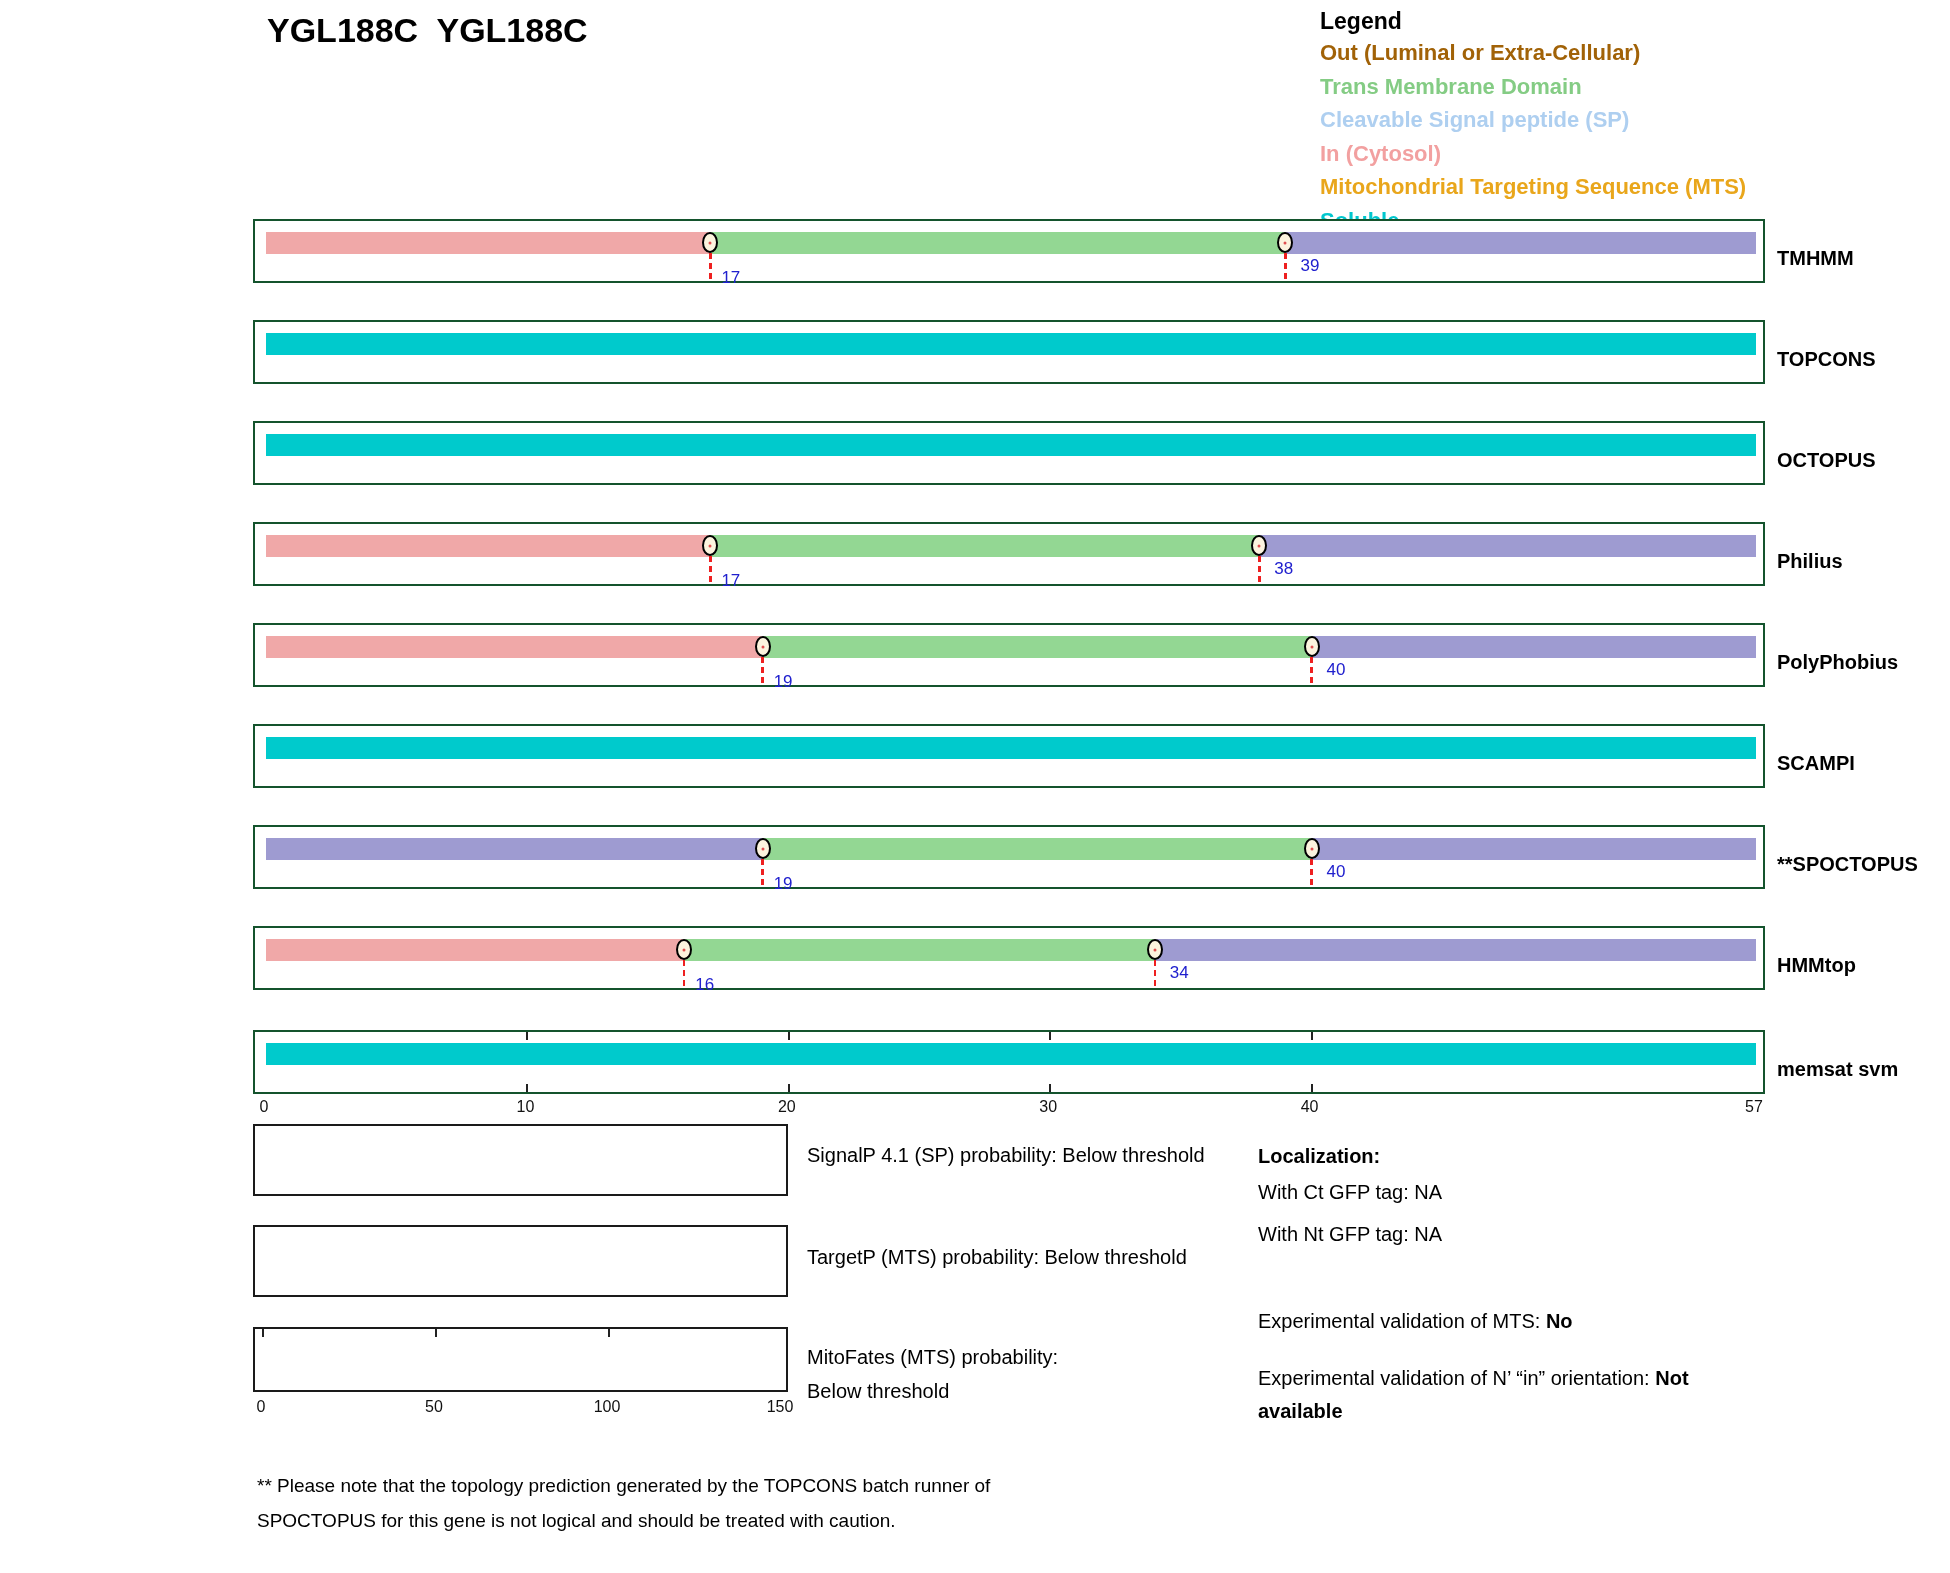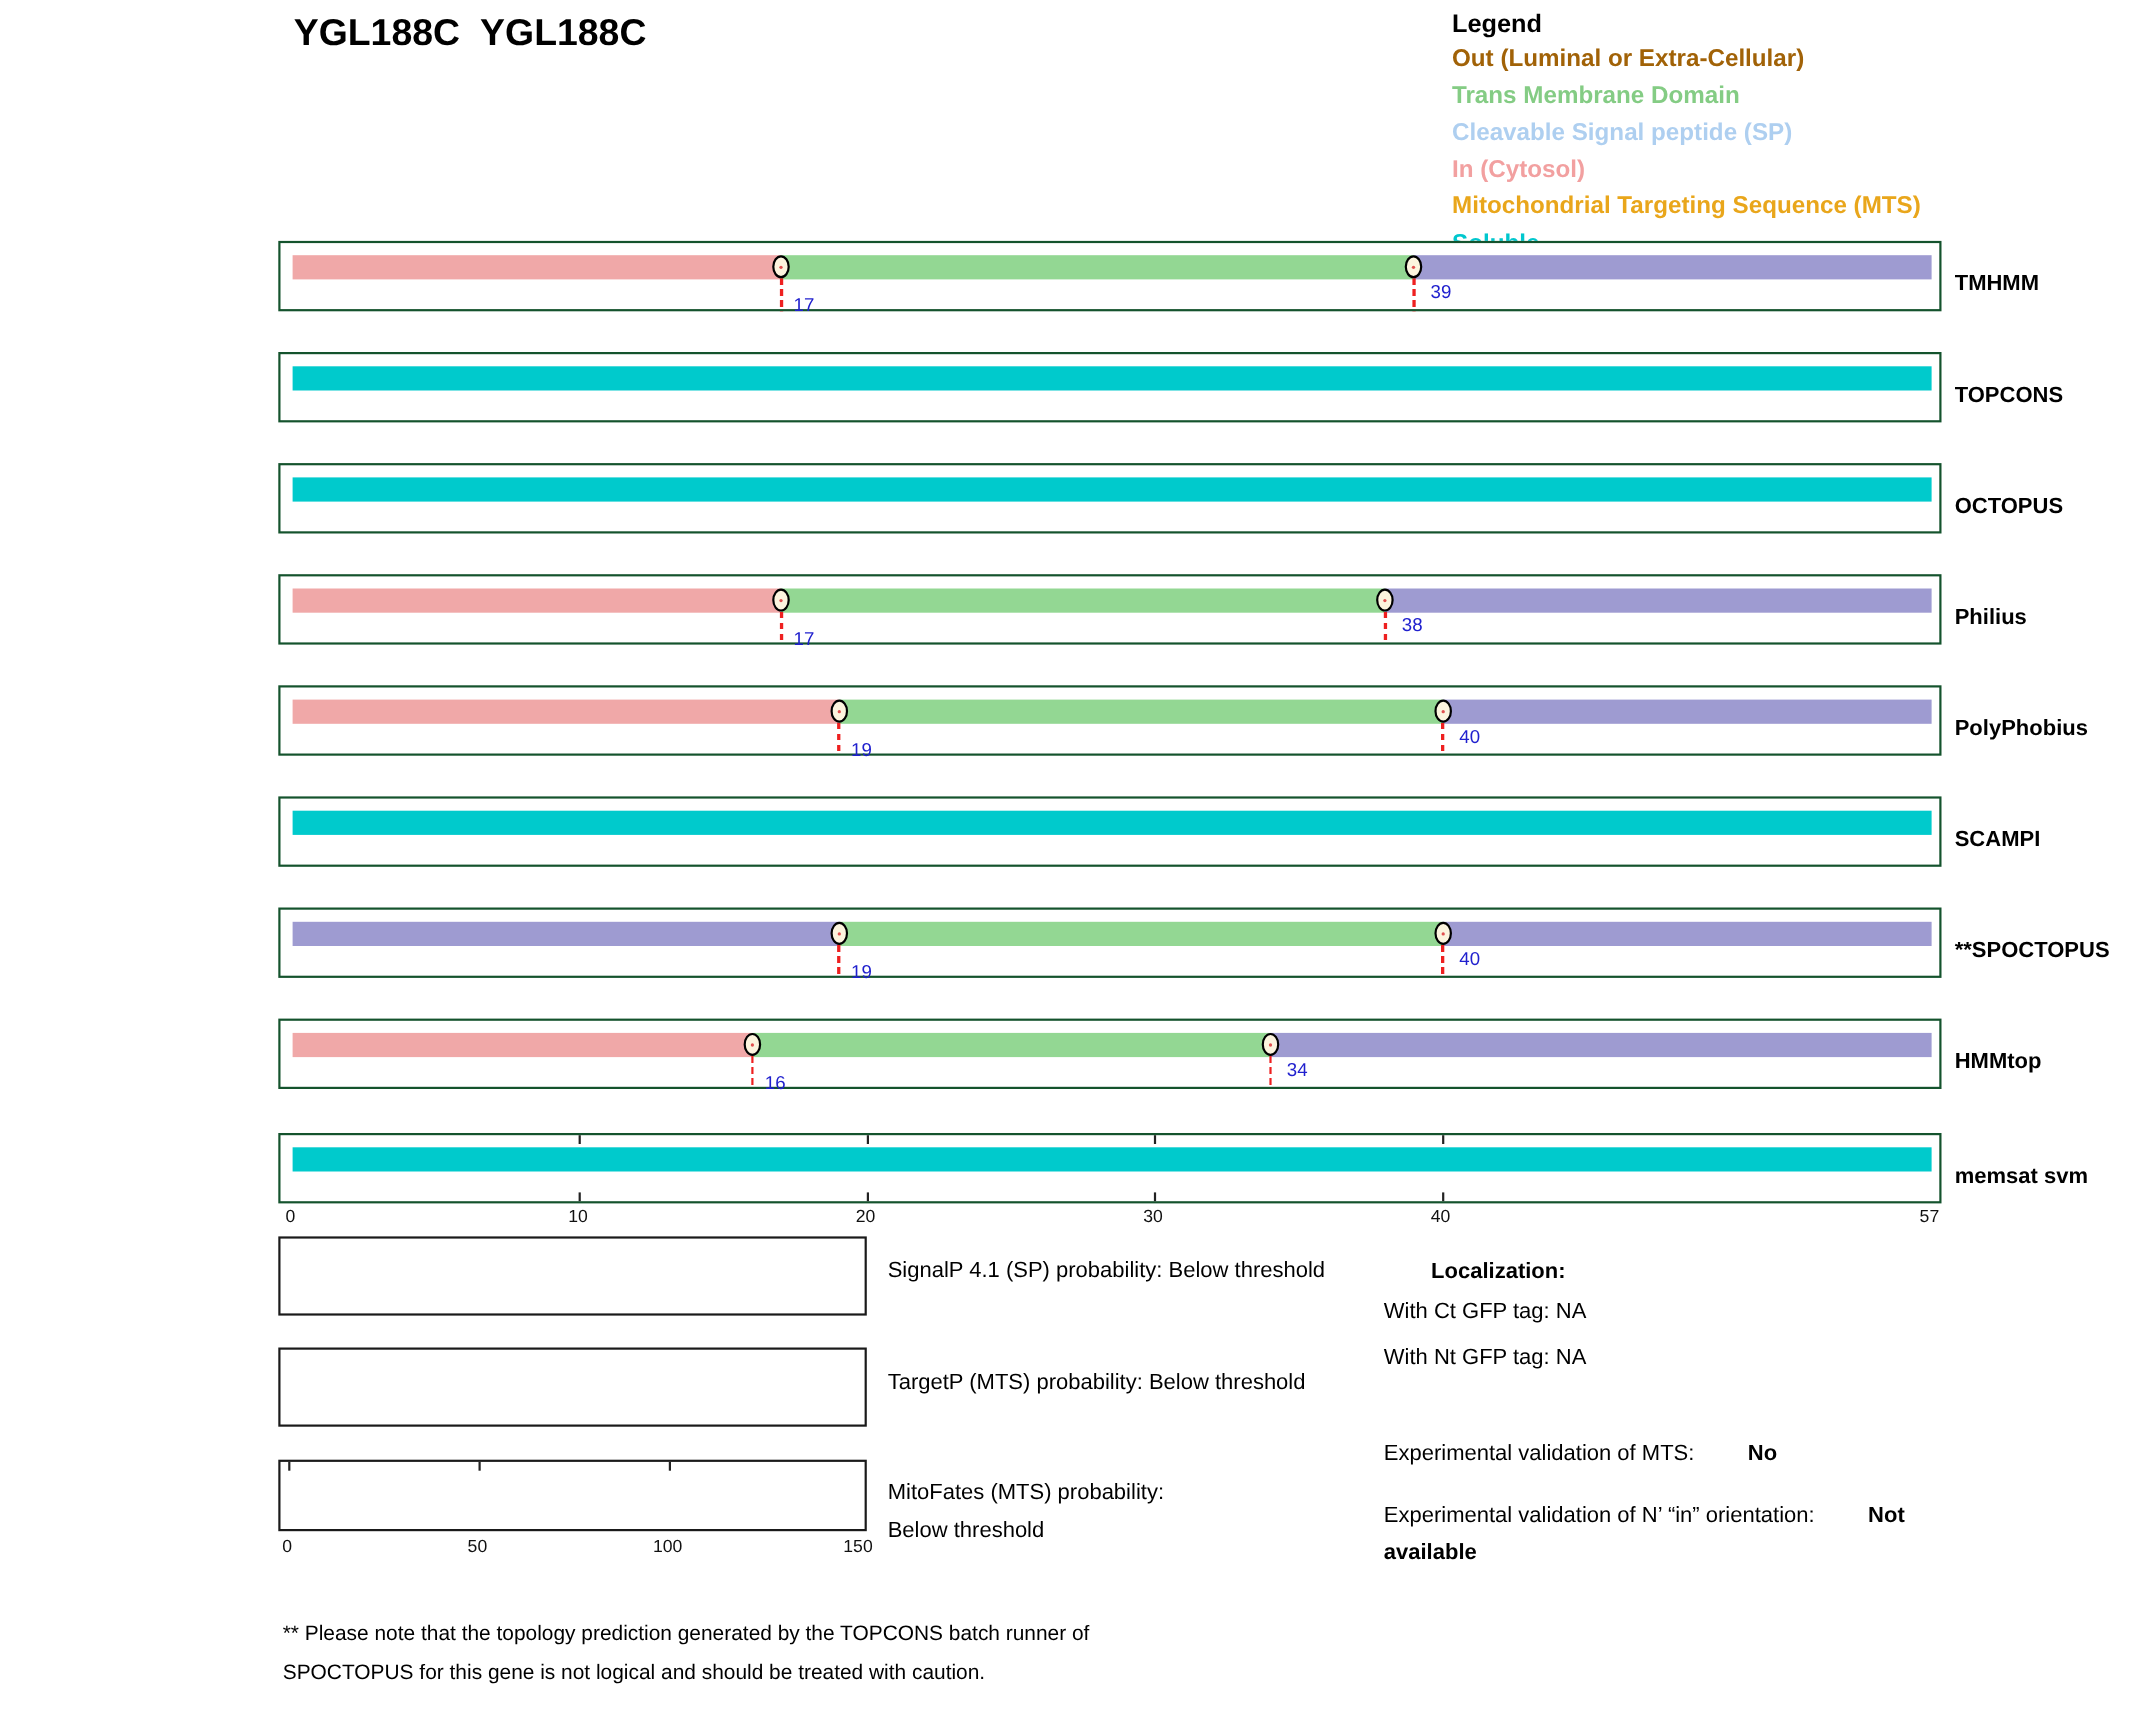--- a/index.html
+++ b/index.html
@@ -27,21 +27,21 @@
   .track-label{position:absolute;left:1524px;font-size:20px;font-weight:bold;white-space:nowrap;}
   .tick{position:absolute;width:2px;background:#222;}
   
   .axis-label{position:absolute;top:1098px;font-size:16px;color:#111;transform:translateX(-50%);line-height:18px;}
   
   .prob-box{position:absolute;left:253px;width:535px;border:2px solid #1a1a1a;box-sizing:border-box;background:#fff;}
   .prob-label{position:absolute;left:807px;font-size:20px;line-height:34px;}
   .mito-axis-label{position:absolute;top:1398px;font-size:16px;color:#111;transform:translateX(-50%);line-height:18px;}
   
   .loc-line{position:absolute;left:1258px;font-size:20px;line-height:33px;}
-  .bold{font-weight:bold;margin-left:43px;}
+  .bold{font-weight:bold;}
   
   .footnote{position:absolute;left:257px;top:1468px;width:800px;font-size:19px;line-height:35px;}
 </style>
 </head>
 <body>
 
 <div class="canvas">
 
   <div class="hdr">
     <h1 class="title">YGL188C  YGL188C</h1>

